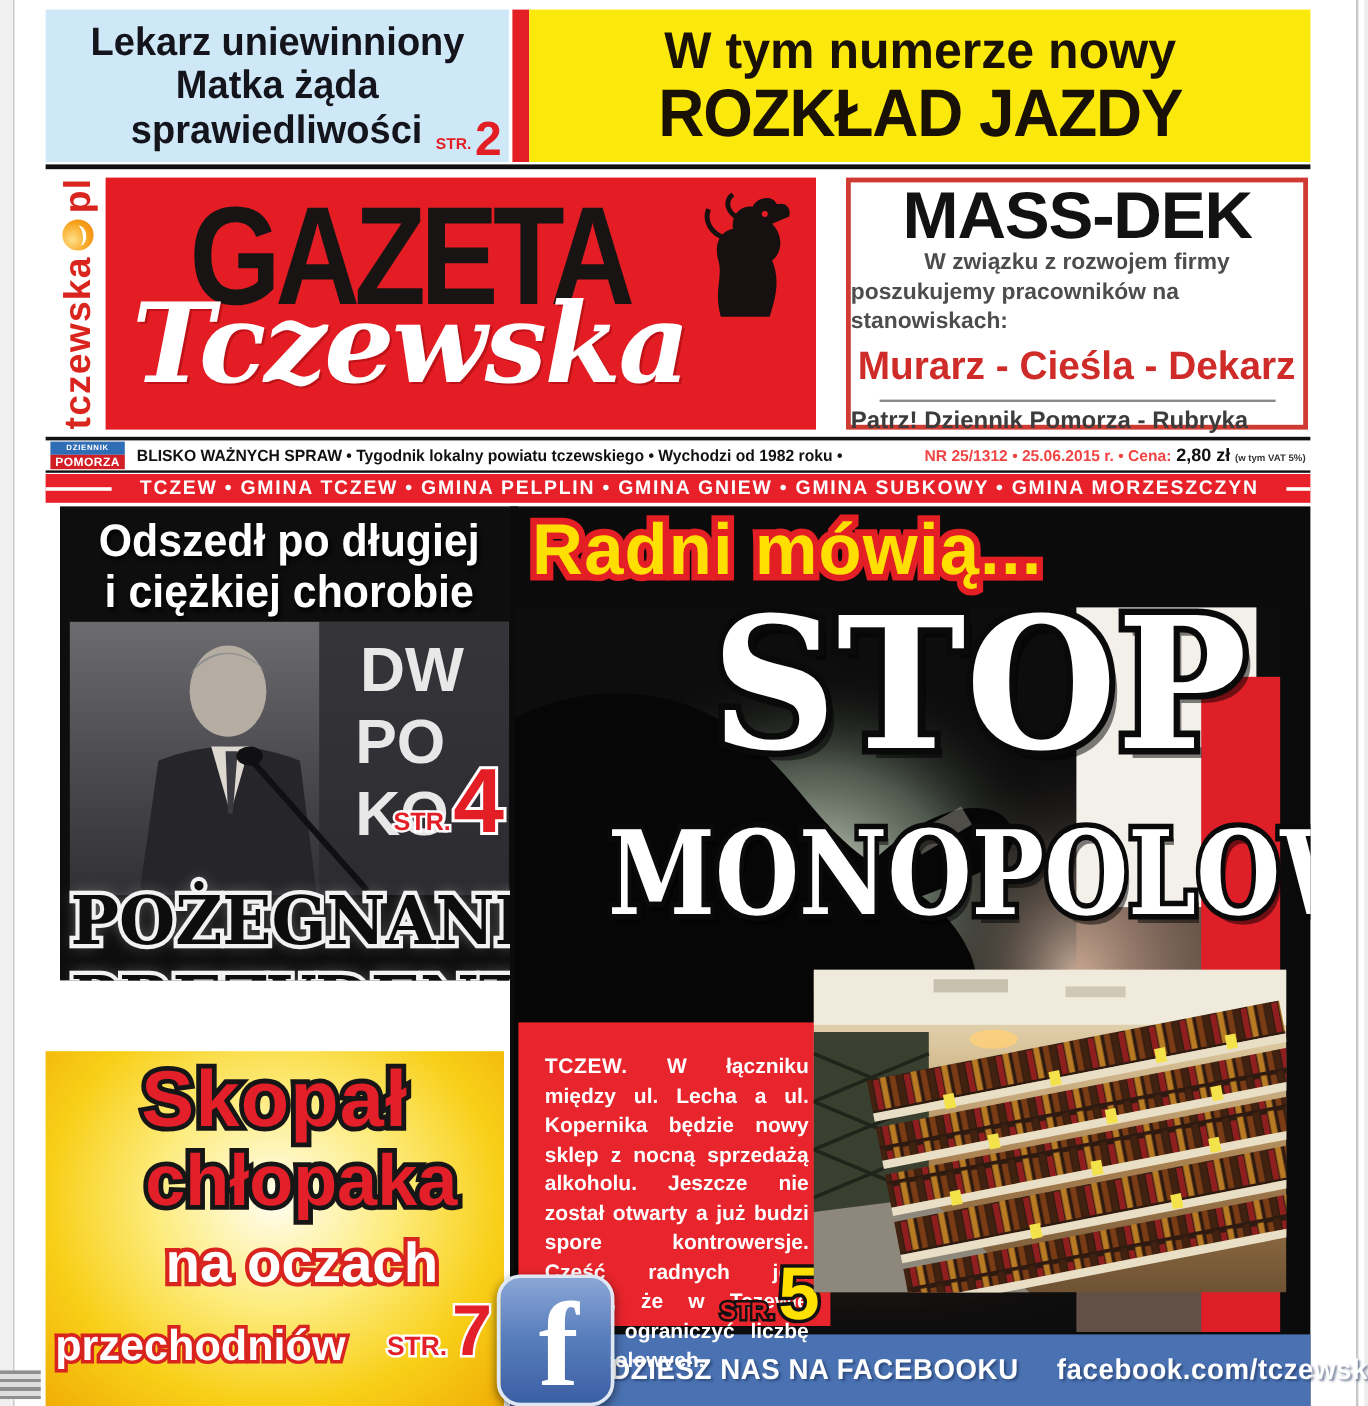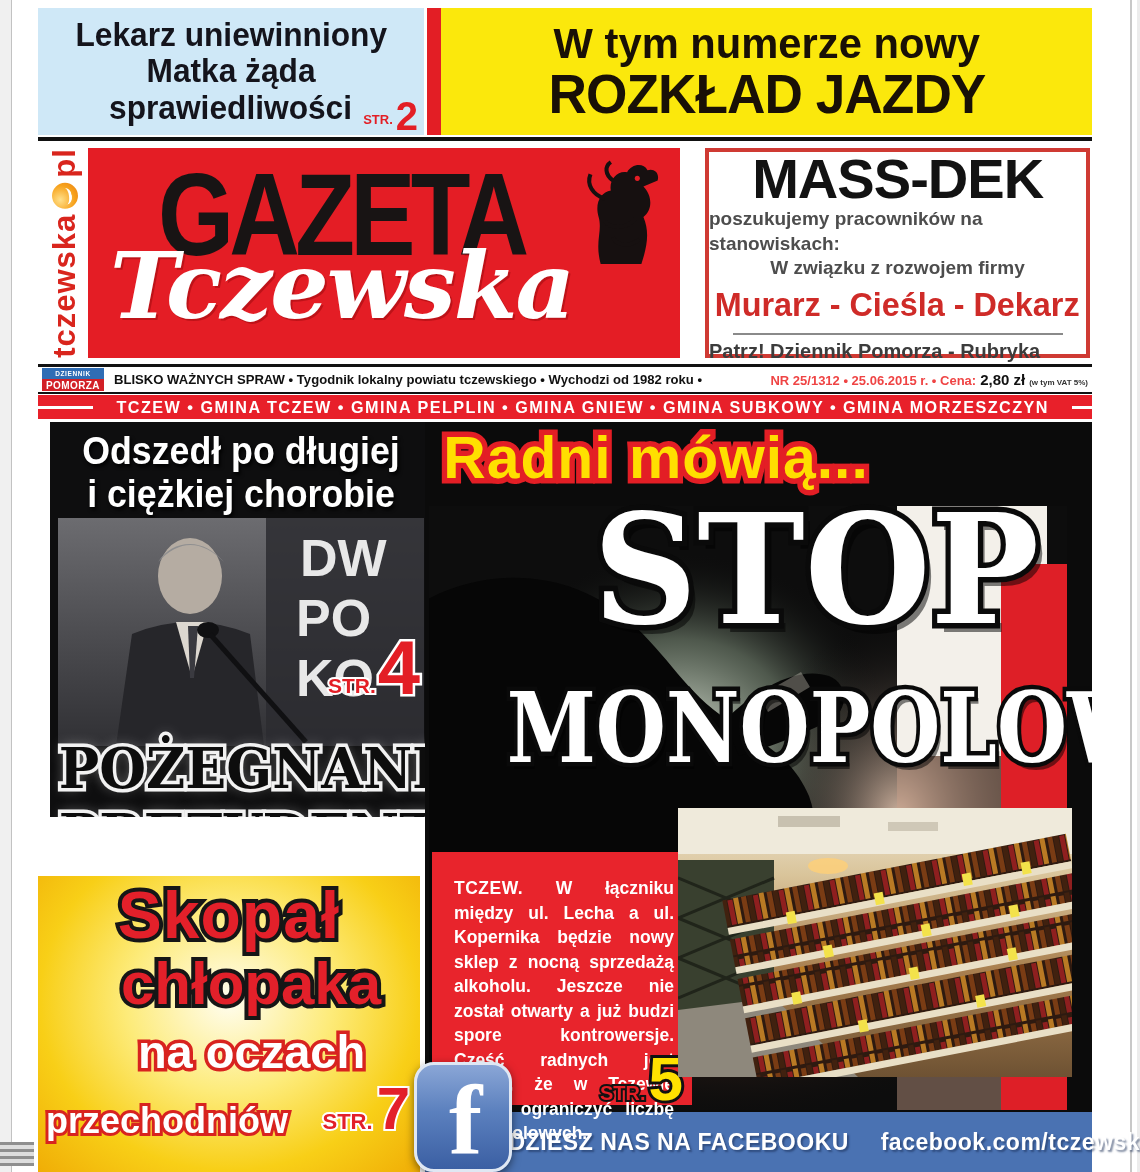--- a/index.html
+++ b/index.html
@@ -193,22 +193,22 @@
     <svg class="griffin" viewBox="0 0 90 110">
       <path fill="#161010" d="M26,104 C20,82 28,72 24,58 C20,44 26,34 36,32 C34,22 42,12 52,14 C56,6 68,4 72,12 C78,10 84,14 82,22 L68,28 C76,36 78,50 68,58 C74,72 72,86 66,104 Z"></path>
       <path fill="none" stroke="#161010" stroke-width="4" d="M30,40 C18,36 12,26 16,16 M38,22 C30,16 30,8 36,4 M60,60 C50,70 36,70 30,62 M64,80 C54,88 42,86 38,78"></path>
       <circle cx="62" cy="20" r="2.5" fill="#e41d25"></circle>
     </svg>
   </div>
 
   <div class="ad-box">
     <div class="ad-roof"></div>
     <div class="ad-brand">MASS-DEK</div>
+    <div class="ad-line">W związku z rozwojem firmy</div>
     <div class="ad-line">poszukujemy pracowników na stanowiskach:</div>
-    <div class="ad-line">W związku z rozwojem firmy</div>
     <div class="ad-jobs">Murarz - Cieśla - Dekarz</div>
     <div class="ad-divider"></div>
     <div class="ad-note">Patrz! Dziennik Pomorza - Rubryka Praca</div>
   </div>
 
   <div class="info-strip">
     <span class="badge">
       <span class="bt">DZIENNIK</span>
       <span class="bb">POMORZA</span>
     </span>

